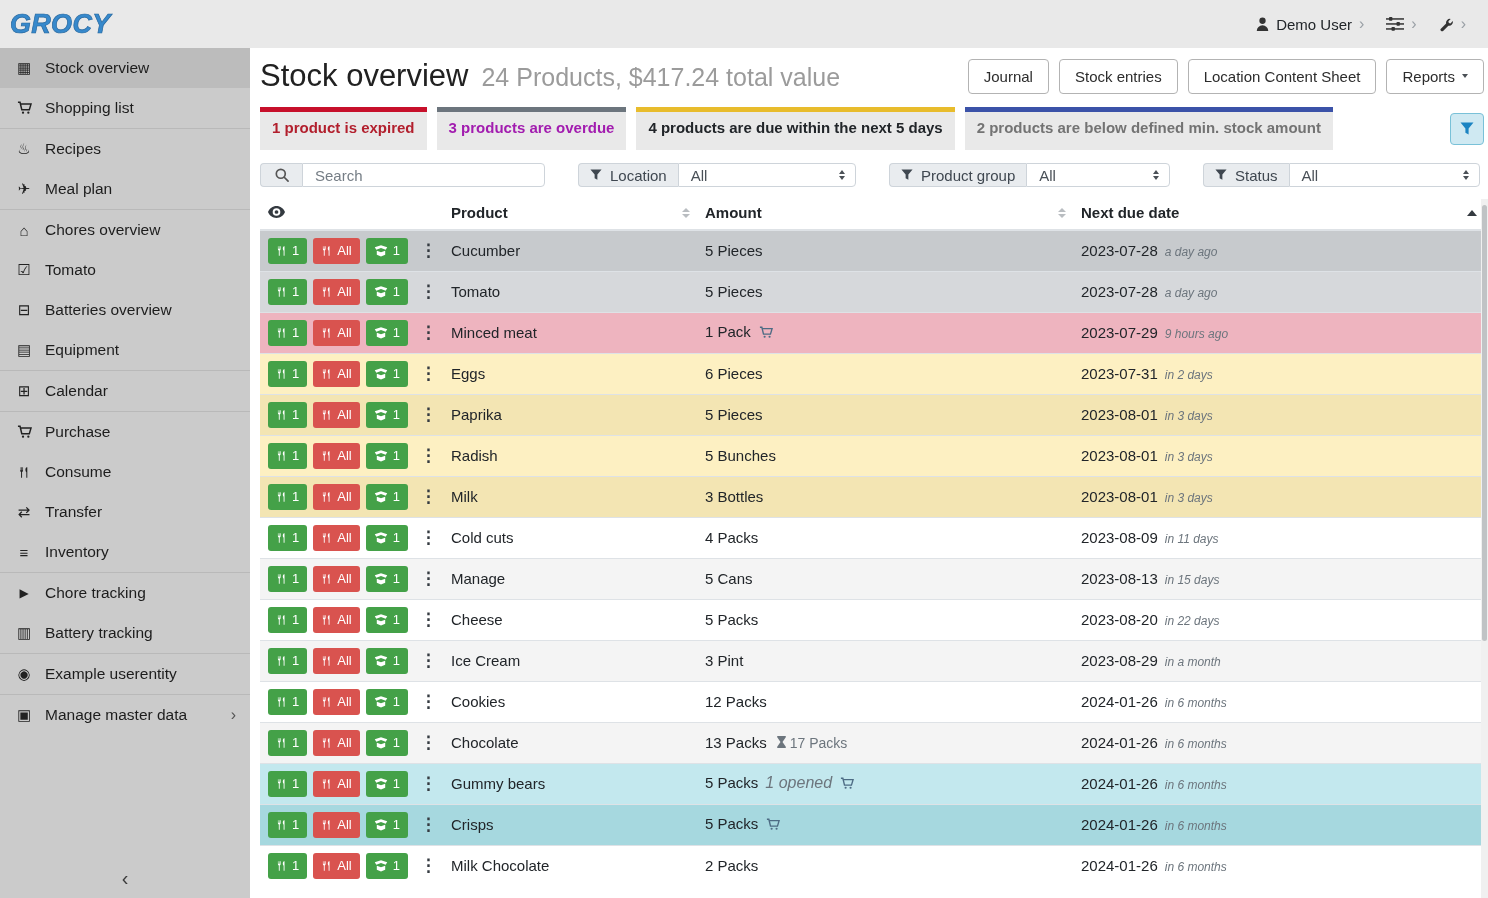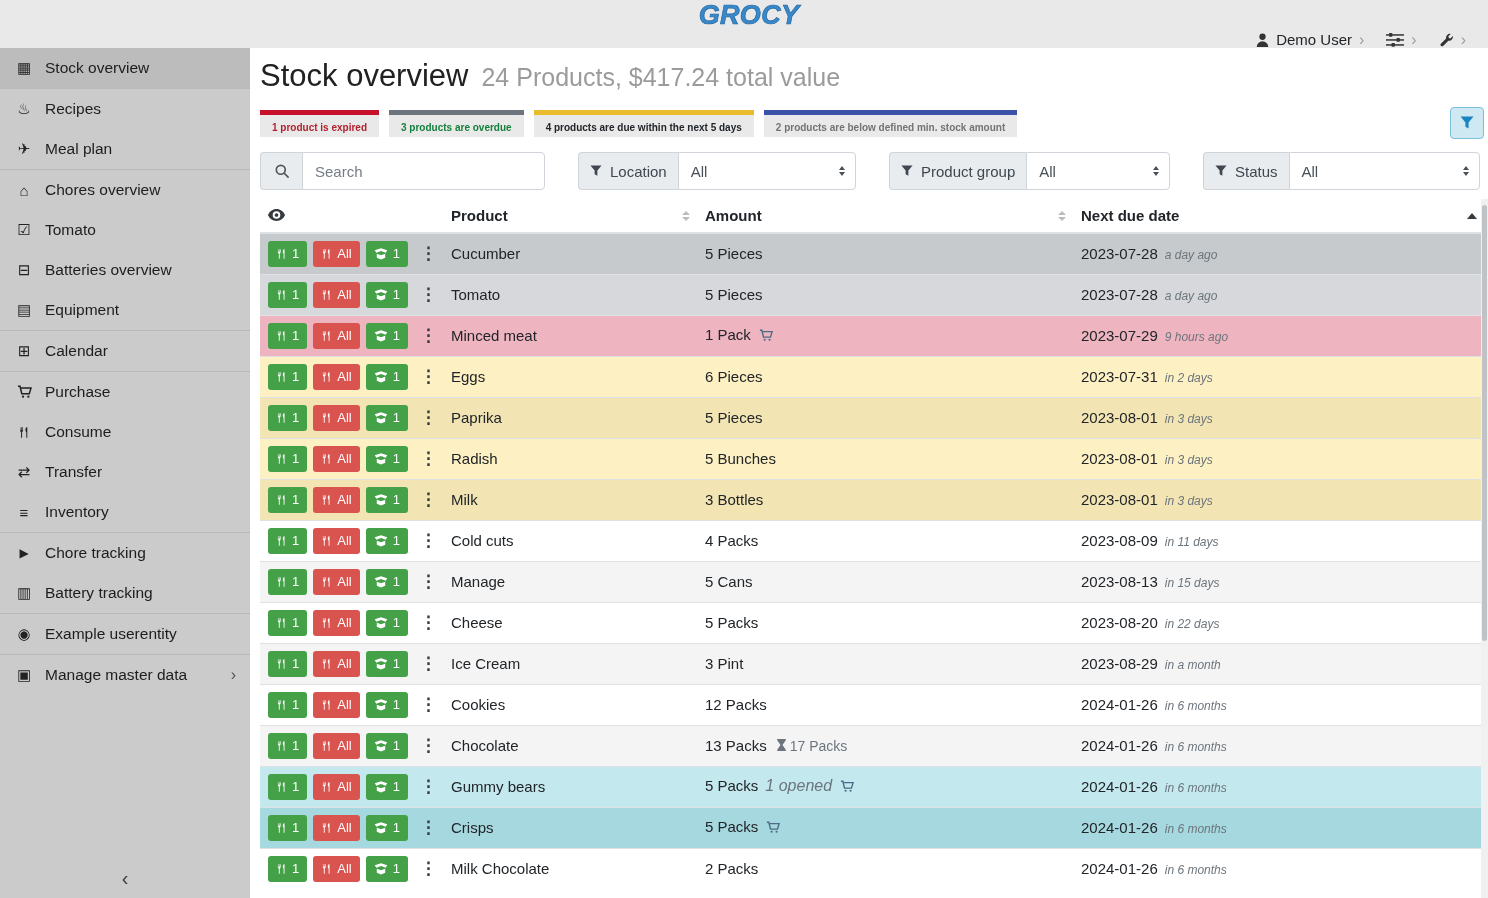--- a/index.html
+++ b/index.html
@@ -1,20 +1,20 @@
 <!DOCTYPE html>
 <html><head>
 <meta charset="utf-8">
 <style>
   * { box-sizing: border-box; }
   html,body { width:1488px; height:898px; margin:0; overflow:hidden; }
   body { font-family:"Liberation Sans", sans-serif; font-size:15px; color:#212529; background:#fff; }
 
   
-  .topbar { position:fixed; top:0; left:0; right:0; height:48px; background:#e9e9e9; display:flex; align-items:center; z-index:5;flex-direction:column; }
+  .topbar { position:fixed; top:0; left:0; right:0; height:48px; background:#e9e9e9; display:flex; align-items:center; z-index:5; }
   .logo { margin-left:10px; font-size:27px; font-weight:800; font-style:italic; color:#3789cc; letter-spacing:.3px; cursor:pointer; -webkit-text-stroke:.7px #27689f; }
   .top-actions { margin-left:auto; display:flex; align-items:center; gap:22px; padding-right:22px; }
   .top-item { display:inline-flex; align-items:center; gap:7px; color:#212529; cursor:pointer; }
   .chev { color:#9aa0a6; font-size:16px; line-height:1; }
 
   
   .sidebar { position:fixed; top:48px; left:0; bottom:0; width:250px; background:#cbcbcb; }
   .sb-item { height:40px; display:flex; align-items:center; gap:11px; padding:0 14px; font-size:15.5px; color:#1d1d1d; cursor:pointer; }
   .sb-item.active { background:#bcbcbc; }
   .sb-ico { width:20px; display:inline-flex; justify-content:center; font-size:15px; color:#222; }
@@ -27,26 +27,26 @@
 
   .page-head { display:flex; align-items:center; padding-top:10px; }
   .title-wrap { display:flex; align-items:baseline; gap:13px; }
   h1 { margin:0; font-size:31px; font-weight:500; color:#212121; }
   .subtitle { font-size:25px; font-weight:300; color:#9b9b9b; }
   .head-buttons { margin-left:auto; display:flex; gap:10px; }
   .btn-outline { background:#fff; border:1px solid #b3b3b3; border-radius:4px; padding:8px 15px; font:inherit; color:#2c2c2c; cursor:pointer; display:inline-flex; align-items:center; gap:7px; }
 
   
   .banners { display:flex; align-items:center; gap:10px; margin-top:13px; }
-  .banner { background:#e9e9e9; border-top:5px solid #999; padding:7px 12px 4px; font-weight:700; font-size:10px; white-space:nowrap; cursor:pointer; }
+  .banner { background:#e9e9e9; border-top:5px solid #999; padding:7px 12px 14px; font-weight:700; font-size:15px; white-space:nowrap; cursor:pointer; }
   .filter-toggle { margin-left:auto; width:34px; height:32px; background:#cfe9f2; border:1px solid #79c1d8; border-radius:4px; display:flex; align-items:center; justify-content:center; color:#1b84c2; cursor:pointer; }
 
   
   .filter-row { display:flex; gap:33px; margin-top:13px; }
-  .igroup { display:flex; height:38px; }
+  .igroup { display:flex; height:24px; }
   .search-group { width:285px; }
   .addon { width:42px; background:#e9ecef; border:1px solid #ced4da; border-right:none; border-radius:4px 0 0 4px; display:flex; align-items:center; justify-content:center; color:#495057; }
   input.search { flex:1; min-width:0; border:1px solid #ced4da; border-radius:0 4px 4px 0; padding:0 12px; font:inherit; color:#495057; outline:none; background:#fff; }
   input.search::placeholder { color:#757d85; }
   .flabel { display:flex; align-items:center; gap:8px; background:#e9ecef; border:1px solid #ced4da; border-right:none; border-radius:4px 0 0 4px; padding:0 11px; color:#3f4750; }
   .fselect { flex:1; border:1px solid #ced4da; border-radius:0 4px 4px 0; background:#fff; display:flex; align-items:center; padding:0 10px 0 12px; color:#495057; cursor:pointer; }
   .fselect .val { flex:1; }
   .fg-location { width:278px; } .fg-product { width:281px; } .fg-status { width:277px; }
   .updown { display:inline-flex; flex-direction:column; gap:2px; }
   .ca-u { width:0; height:0; border-left:3.5px solid transparent; border-right:3.5px solid transparent; border-bottom:4.5px solid #4a5056; display:inline-block; }
@@ -116,20 +116,30 @@
       <span class="chev">›</span>
     </span>
   </div>
 </div>
 
 <div class="sidebar">
   <div class="sb-item active">
       <span class="sb-ico">▦</span>
       <span>Stock overview</span>
     </div>
+  <div class="sb-item">
+      <span class="sb-ico">
+        <svg viewBox="0 0 17 16" width="15" height="14" fill="none" stroke="#222" stroke-width="1.7">
+          <path d="M1 1.5h2.4l2 8.5h8.6l2-6.7H4.6"></path>
+          <circle cx="6.8" cy="13.3" r="1.3" fill="#222" stroke="none"></circle>
+          <circle cx="12.9" cy="13.3" r="1.3" fill="#222" stroke="none"></circle>
+        </svg>
+      </span>
+      <span>Shopping list</span>
+    </div>
   <div class="sb-div"></div>
   <div class="sb-item">
       <span class="sb-ico">♨</span>
       <span>Recipes</span>
     </div>
   <div class="sb-item">
       <span class="sb-ico">✈</span>
       <span>Meal plan</span>
     </div>
   <div class="sb-div"></div>
@@ -205,25 +215,34 @@
   <div class="sb-collapse">‹</div>
 </div>
 
 <div class="main">
 
   <div class="page-head">
     <div class="title-wrap">
       <h1>Stock overview</h1>
       <span class="subtitle">24 Products, $417.24 total value</span>
     </div>
+    <div class="head-buttons">
+      <button class="btn-outline">Journal</button>
+      <button class="btn-outline">Stock entries</button>
+      <button class="btn-outline">Location Content Sheet</button>
+      <button class="btn-outline">
+          <span>Reports</span>
+          <span class="ca-d"></span>
+        </button>
+    </div>
   </div>
 
   <div class="banners">
     <div class="banner" style="border-top-color: rgb(199, 16, 43); color: rgb(178, 31, 45);">1 product is expired</div>
-    <div class="banner" style="border-top-color: rgb(108, 117, 125); color: #15803d;">3 products are overdue</div>
+    <div class="banner" style="border-top-color: rgb(108, 117, 125); color: #a21caf;">3 products are overdue</div>
     <div class="banner" style="border-top-color: rgb(232, 188, 44); color: rgb(33, 37, 41);">4 products are due within the next 5 days</div>
     <div class="banner" style="border-top-color: rgb(59, 82, 168); color: #737373;">2 products are below defined min. stock amount</div>
     <button class="filter-toggle">
         <svg viewBox="0 0 14 14" width="14" height="14" fill="currentColor">
           <path d="M.5.5h13L8.6 6.4v6.1L5.4 10.7V6.4z"></path>
         </svg>
       </button>
   </div>
 
   <div class="filter-row">

